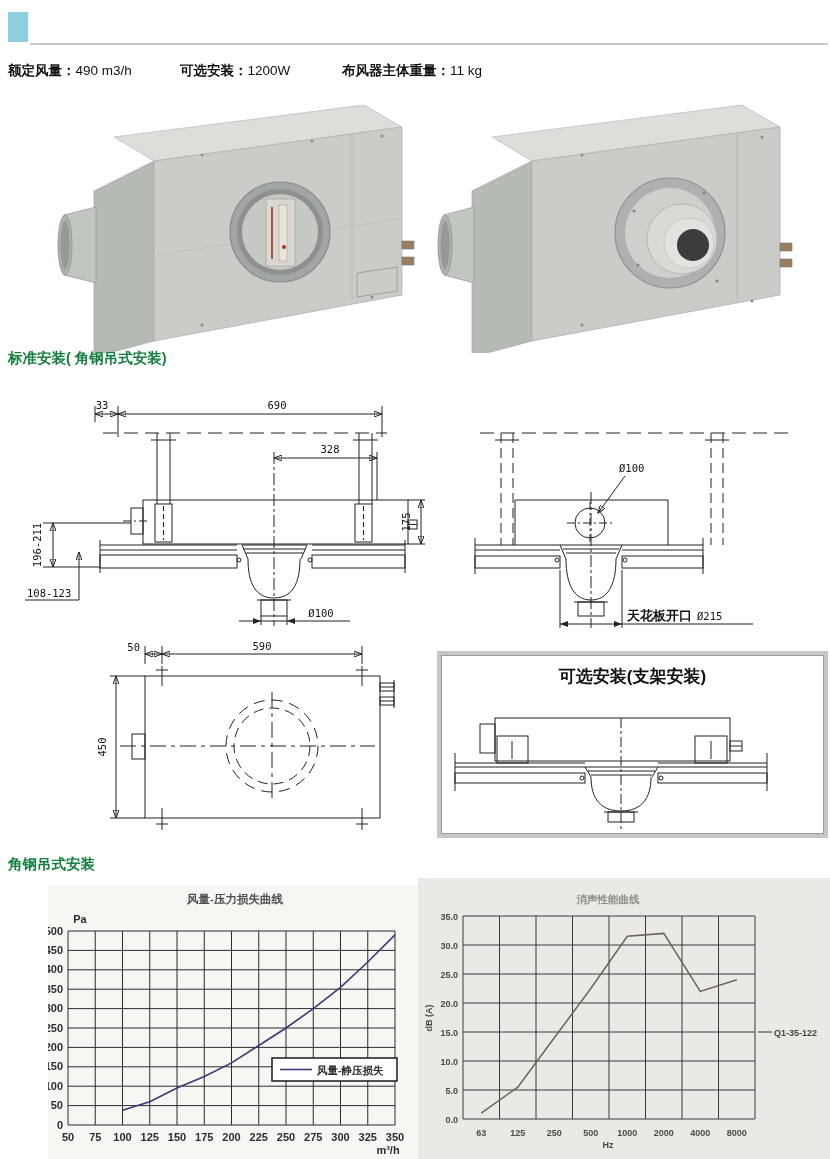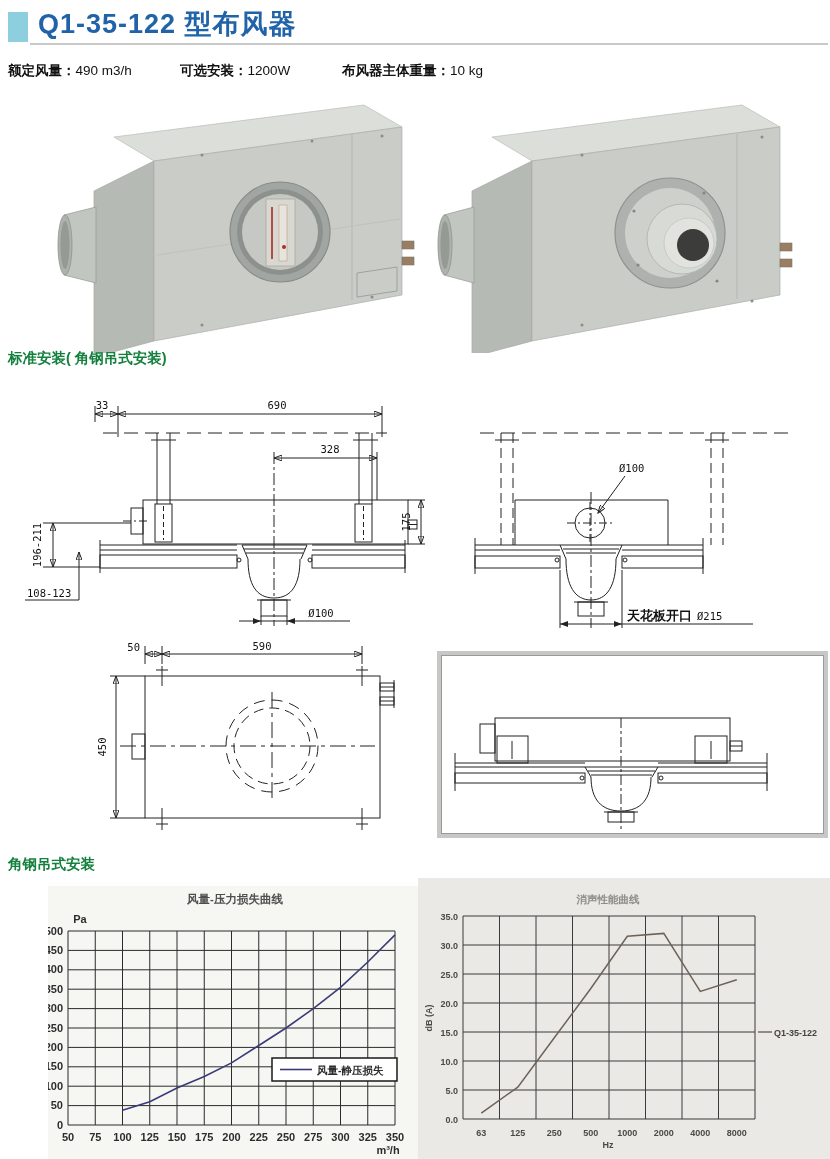--- a/index.html
+++ b/index.html
@@ -23,26 +23,25 @@
   .t2{font:700 9px "Liberation Sans",sans-serif;fill:#4c4a46;stroke:none;}
   .ct2{font:700 10.5px "Liberation Sans",sans-serif;fill:#8f8d88;stroke:none;}
   .lg2{font:700 9px "Liberation Sans",sans-serif;fill:#45433f;stroke:none;}
 </style>
 </head>
 <body>
 
 <div class="page">
 
   <div class="abs hdr-square"></div>
-  <div class="abs hdr-title">Q1-35-122 型布风器</div>
   <div class="abs hdr-line"></div>
 
   <div class="abs spec" style="left:8px"><b>额定风量：</b><span>490 m3/h</span></div>
   <div class="abs spec" style="left:180px"><b>可选安装：</b><span>1200W</span></div>
-  <div class="abs spec" style="left:342px"><b>布风器主体重量：</b><span>10 kg</span></div>
+  <div class="abs spec" style="left:342px"><b>布风器主体重量：</b><span>11 kg</span></div>
 
   <svg class="abs" style="left:52px;top:95px" width="388" height="258">
     <polygon points="62,42 312,10 350,32 102,66" fill="#dcded9" stroke="#b9bcb7" stroke-width="0.7"></polygon>
     <polygon points="42,96 102,66 102,246 42,262" fill="#b6bab4" stroke="#a3a7a1" stroke-width="0.7"></polygon>
     <polygon points="102,66 350,32 350,200 102,246" fill="#c9ccc7" stroke="#aaaea9" stroke-width="0.7"></polygon>
     <line x1="300" y1="39" x2="300" y2="205" stroke="#b3b6b1" stroke-width="1"></line>
     <line x1="105" y1="160" x2="348" y2="124" stroke="#bcbfba" stroke-width="0.8"></line>
     <polygon points="12,120 44,112 44,188 12,180" fill="#c2c6c1" stroke="#9aa09a" stroke-width="0.8"></polygon>
     <ellipse cx="13" cy="150" rx="7" ry="30" fill="#aeb2ad" stroke="#8f938e" stroke-width="0.8"></ellipse>
     <ellipse cx="13" cy="150" rx="4.5" ry="24" fill="#969a95"></ellipse>
@@ -247,20 +246,21 @@
     <circle cx="232" cy="110" r="46" stroke-dasharray="11 7"></circle>
     <circle cx="232" cy="110" r="38" stroke-dasharray="10 6"></circle>
     <rect x="340" y="47" width="14" height="8"></rect>
       <line x1="340" y1="51" x2="354" y2="51"></line>
     <rect x="340" y="61" width="14" height="8"></rect>
       <line x1="340" y1="65" x2="354" y2="65"></line>
     <line x1="354" y1="44" x2="354" y2="72" stroke-width="1.5"></line>
   </svg>
 
   <div class="abs opt-box">
+    <div class="opt-title">可选安装(支架安装)</div>
     <svg class="dwg" style="position:absolute;left:0;top:36px" width="383" height="142">
       <defs>
         <pattern id="h4" width="6" height="6" patternUnits="userSpaceOnUse" patternTransform="rotate(45)">
             <line x1="0" y1="0" x2="0" y2="6" stroke="#444" stroke-width="1.4"></line>
           </pattern>
       </defs>
       <rect x="54" y="27" width="235" height="43"></rect>
       <rect x="39" y="33" width="15" height="29"></rect>
       <rect x="56" y="45" width="31" height="27"></rect>
         <line x1="71" y1="50" x2="71" y2="68" stroke-width="2.5"></line>

